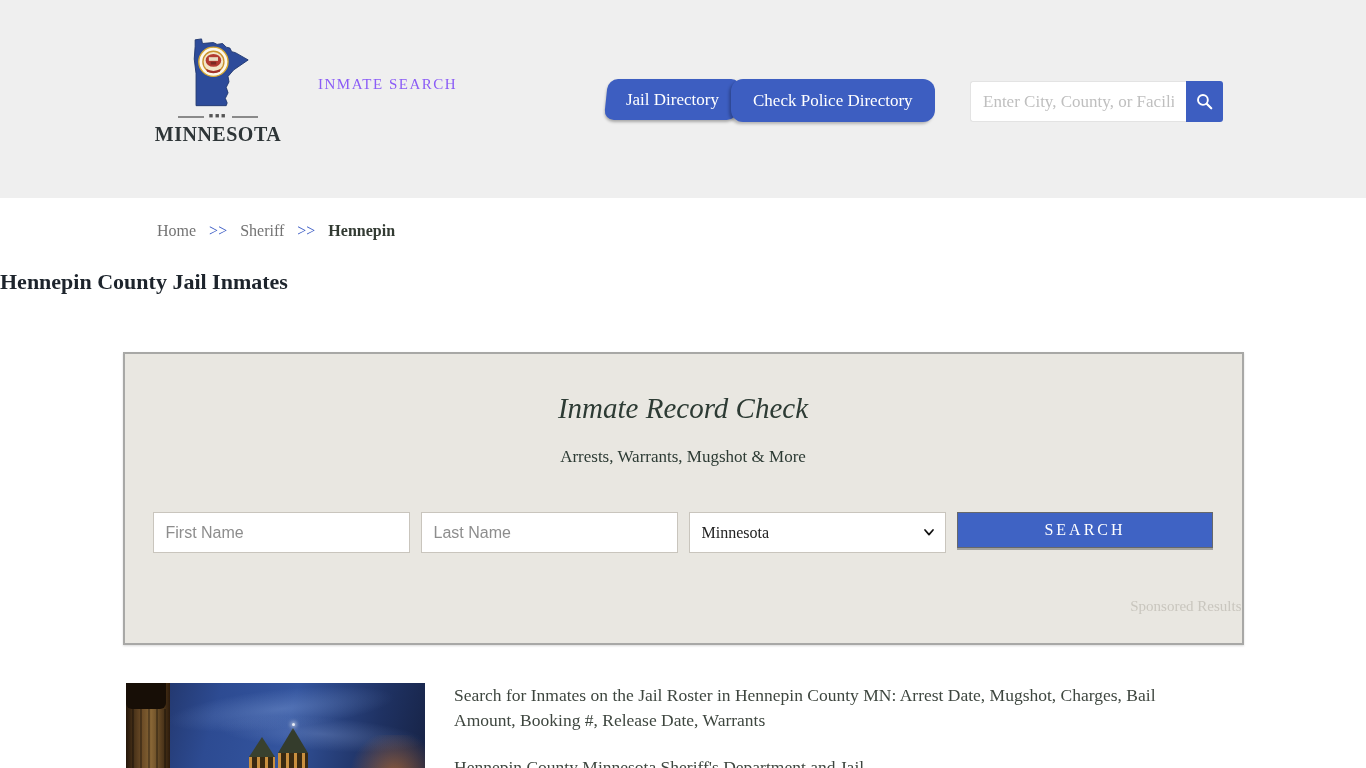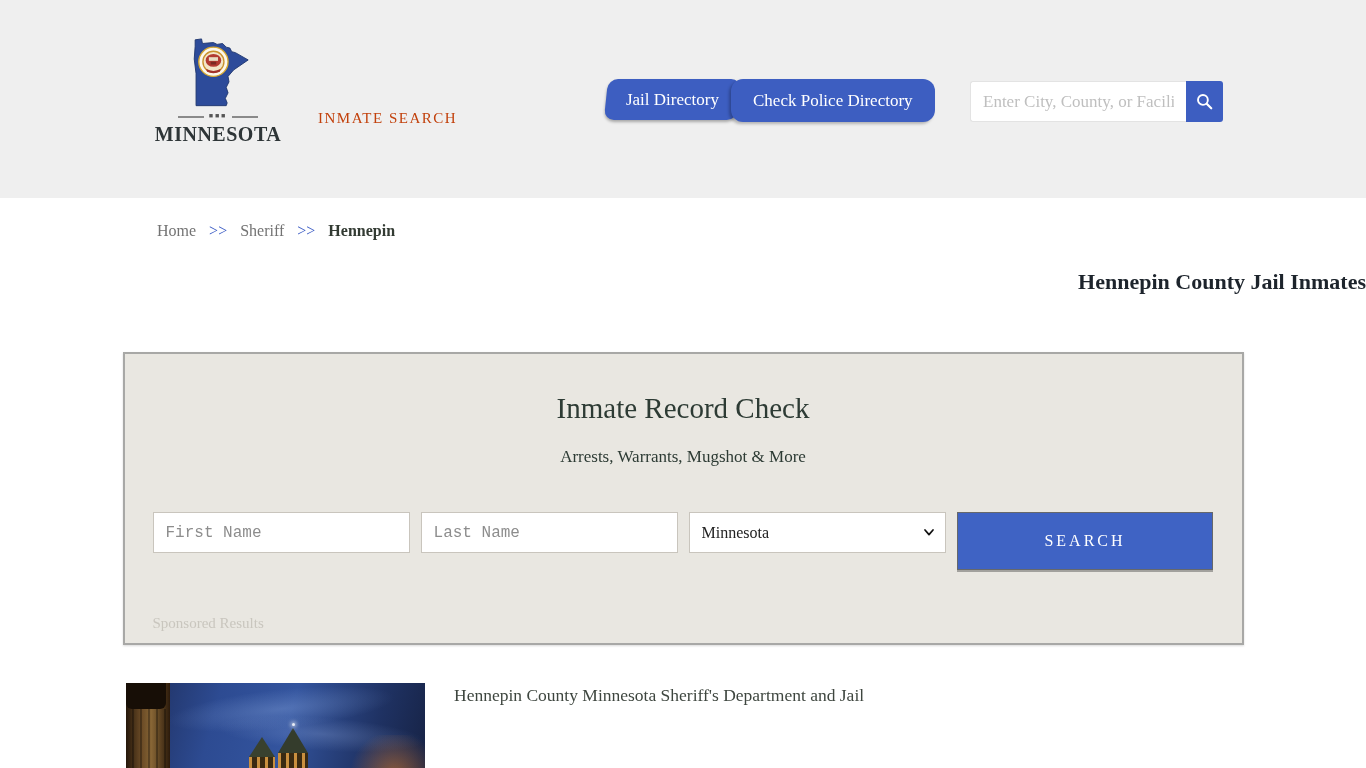--- a/index.html
+++ b/index.html
@@ -9,21 +9,21 @@
   
   .site-header { position:relative; width:100%; height:198px; background:#efefef; }
 
   .logo { position:absolute; left:150px; top:30px; width:136px; text-align:center; cursor:pointer; }
   .logo svg.state { display:block; margin:0 auto; }
   .logo-divider { display:flex; align-items:center; justify-content:center; gap:5px; margin:3px auto 3px; width:100px; }
   .logo-divider .rule { height:2px; width:26px; background:#8a8a8a; }
   .logo-divider .dots { font-size:7px; color:#555; letter-spacing:2px; line-height:1; }
   .logo-title { font-size:20px; font-weight:bold; color:#2e3537; letter-spacing:.5px; line-height:1.15; }
 
-  .tagline { position:absolute; left:318px; top:110px; font-size:15px; letter-spacing:1.5px; color:#c2410c; }
+  .tagline { position:absolute; left:318px; top:76px; font-size:15px; letter-spacing:1.5px; color:#8b5cf6; }
 
   .header-nav { position:absolute; left:606px; top:79px; display:flex; align-items:flex-start; }
   .dir-btn { height:41px; display:flex; align-items:center; background:#3d5ec1; color:#fff;
              font-size:17px; font-family:"Liberation Serif", serif; border:none; cursor:pointer;
              box-shadow:0 2px 3px rgba(0,0,0,.3); }
   .dir-btn.first { padding:0 20px; border-radius:10px; transform:skewX(-6deg); }
   .dir-btn.first > span { display:inline-block; transform:skewX(6deg); }
   .dir-btn.second { padding:0 22px; height:43px; margin-left:-8px; border-radius:12px; position:relative; z-index:2;
                     box-shadow:-2px 2px 3px rgba(0,0,0,.25); }
 
@@ -34,43 +34,43 @@
   .header-search input::placeholder { color:#bfbfbf; }
   .search-btn { width:37px; height:41px; background:#3d5ec1; border:none; border-radius:0 3px 3px 0;
                 display:flex; align-items:center; justify-content:center; cursor:pointer; }
 
   
   .breadcrumb { margin:24px 0 0 157px; font-size:16px; }
   .breadcrumb a { color:#737373; text-decoration:none; cursor:pointer; }
   .breadcrumb .sep { color:#3c5cc5; margin:0 9px; }
   .breadcrumb .current { color:#333b33; font-weight:600; }
 
-  .page-title { text-align:right; margin-top:29px; font-size:22px; font-weight:bold; color:#1d242c; }
+  .page-title { text-align:left; margin-top:29px; font-size:22px; font-weight:bold; color:#1d242c; }
 
   
   .record-box { width:1121px; height:293px; margin:57px auto 0; background:#e9e7e1;
                 border:2px solid #a8a8a6; box-shadow:0 1px 2px rgba(0,0,0,.15); }
-  .record-heading { text-align:center; margin-top:38px; font-size:29px; font-weight:400; color:#2d3b34; }
+  .record-heading { text-align:center; margin-top:38px; font-size:29px; font-weight:400; color:#2d3b34;font-style:italic; }
   .record-subheading { text-align:center; margin-top:22px; font-size:17px; color:#2d3b34; }
 
   .record-form { display:flex; justify-content:center; gap:11px; margin-top:45px; padding:0 28px; }
   .record-form .field { width:258px; height:41px; border:1px solid #c9c5bd; background:#fff;
-                        padding:0 12px; font-size:16px; font-family:Liberation Mono, monospace;
+                        padding:0 12px; font-size:16px; font-family:Liberation Sans, sans-serif;
                         color:#333; outline:none; }
   .record-form .field::placeholder { color:#8d8d8d; }
   .select-wrap { position:relative; width:258px; }
   .select-wrap select { width:100%; height:41px; border:1px solid #c9c5bd; background:#fff;
                         padding:0 30px 0 12px; font-size:16px; font-family:"Liberation Serif", serif;
                         color:#222; outline:none; appearance:none; -webkit-appearance:none; cursor:pointer; }
   .select-wrap .chevron { position:absolute; right:9px; top:12px; pointer-events:none; }
-  .submit-btn { width:258px; height:58px; background:#3f63c4; border:1px solid #66686b; color:#fff;
+  .submit-btn { width:258px; height:36px; background:#3f63c4; border:1px solid #66686b; color:#fff;
                 font-size:16px; letter-spacing:3px; font-family:"Liberation Serif", serif; cursor:pointer;
                 box-shadow:0 2px 0 rgba(0,0,0,.3); }
 
-  .sponsored { margin:45px 0 0 28px; font-size:15px; color:#c9c6be; }
+  .sponsored { margin:45px 0 0 28px; font-size:15px; color:#c9c6be;text-align:right; }
 
   
   .result-row { display:flex; gap:29px; margin:38px 0 0 126px; }
   .thumb { position:relative; width:299px; height:175px; overflow:hidden; flex:none;
            background:linear-gradient(105deg,#1c2a55 0%, #2d4b92 28%, #33549e 50%, #1f3263 76%, #131c38 100%); }
   .thumb .cloud1 { position:absolute; left:40px; top:6px; width:230px; height:40px;
                    background:radial-gradient(ellipse at center, rgba(130,160,215,.4), transparent 70%);
                    transform:rotate(-6deg); }
   .thumb .cloud2 { position:absolute; left:90px; top:34px; width:210px; height:34px;
                    background:radial-gradient(ellipse at center, rgba(150,175,225,.28), transparent 70%);
@@ -185,17 +185,18 @@
       <div class="cloud2"></div>
       <div class="glow"></div>
       <div class="tower"></div>
       <div class="spire s1"></div>
       <div class="spire s2"></div>
       <div class="spire-base b1"></div>
       <div class="spire-base b2"></div>
       <div class="spire-light"></div>
     </div>
     <div class="result-text">
+      <p>Search for Inmates on the Jail Roster in Hennepin County MN: Arrest Date, Mugshot, Charges, Bail Amount, Booking #, Release Date, Warrants</p>
       <p>Hennepin County Minnesota Sheriff's Department and Jail</p>
     </div>
   </section>
 
 </main>
 
 </body></html>

